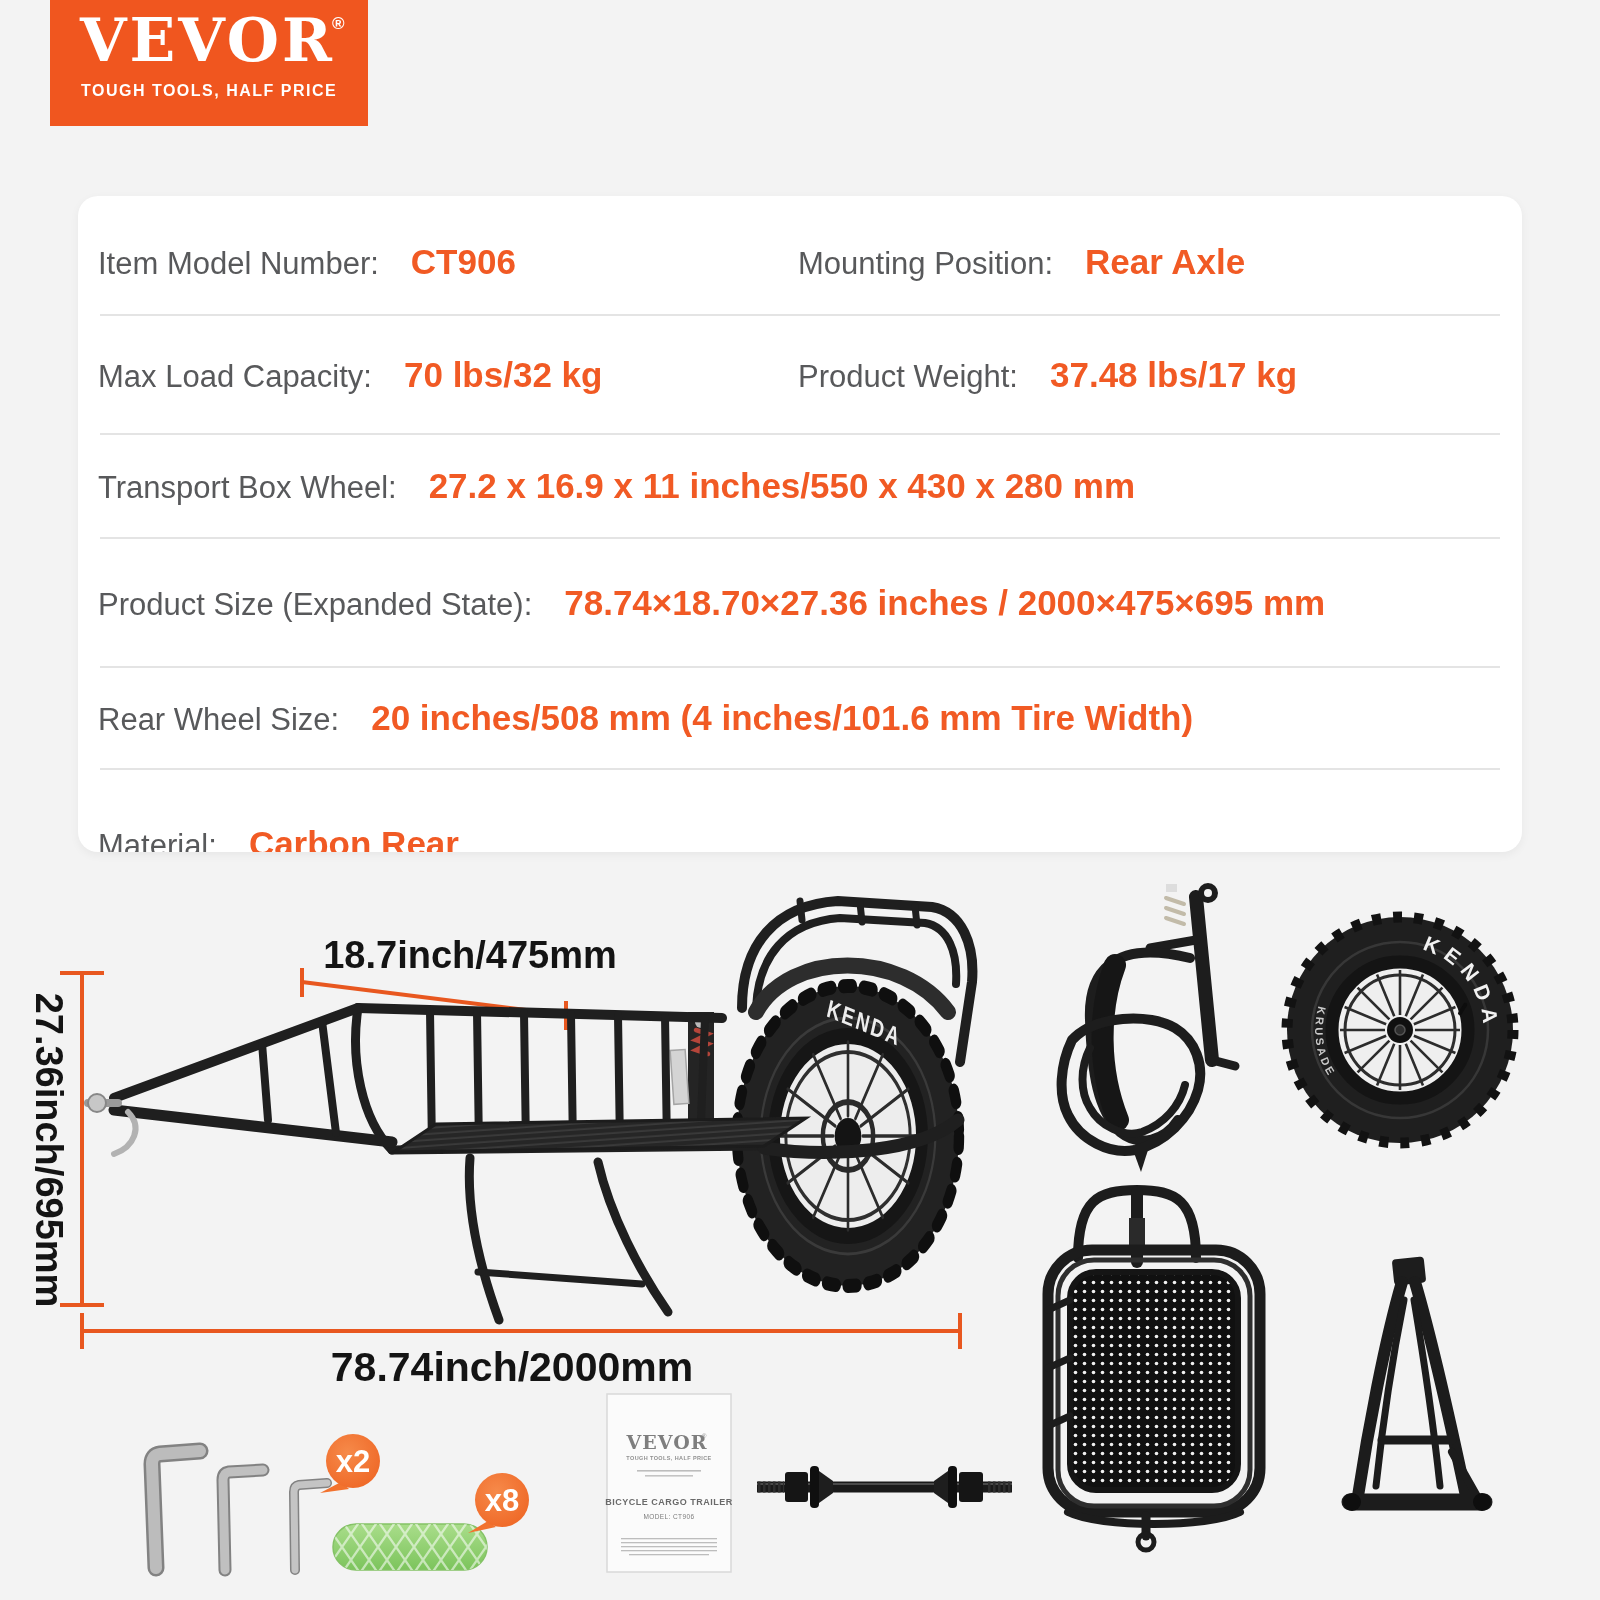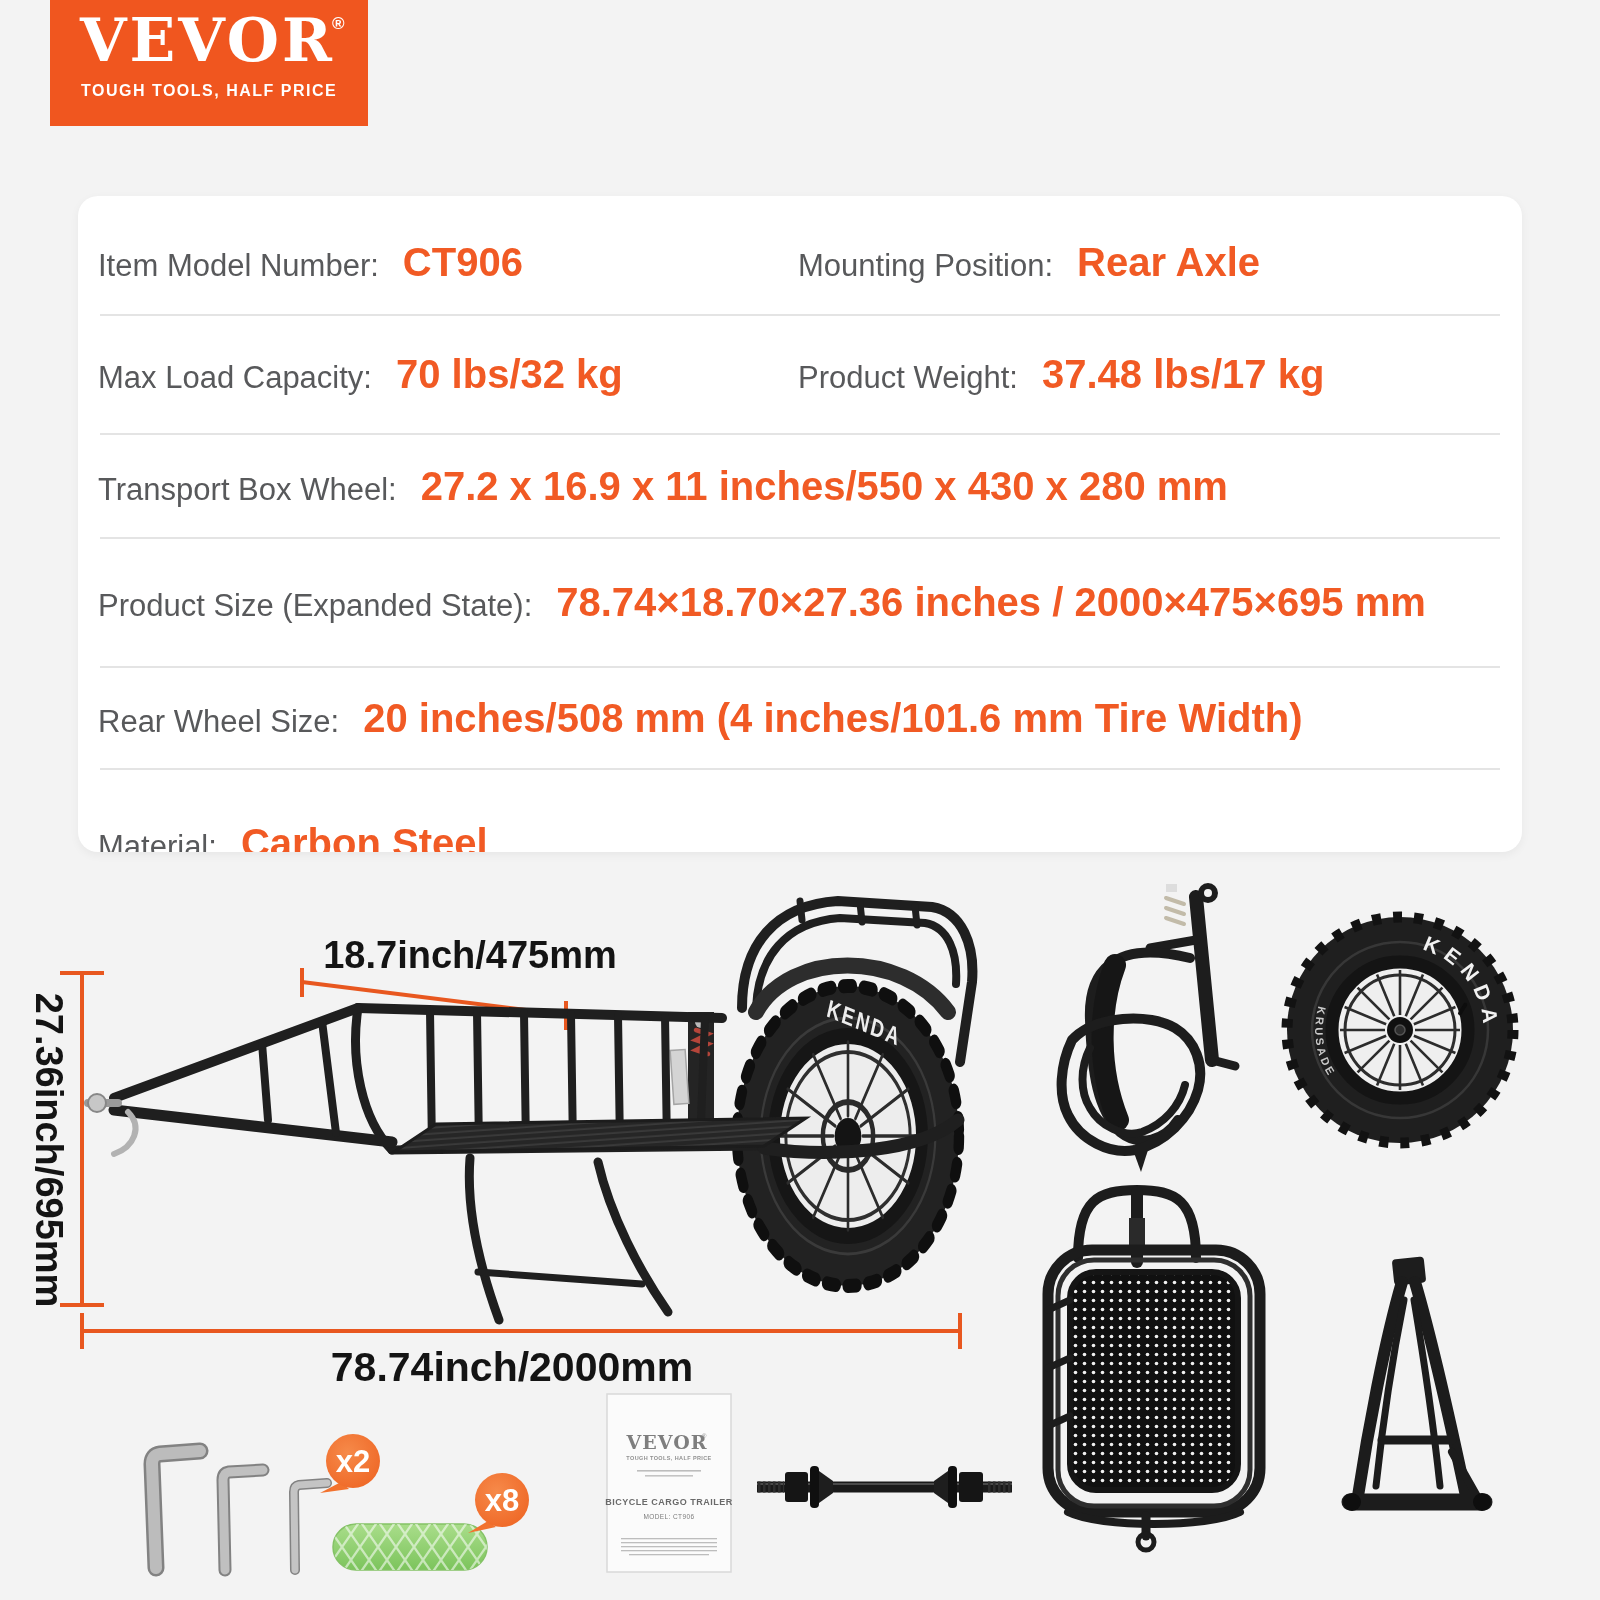--- a/index.html
+++ b/index.html
@@ -40,23 +40,23 @@
   }
   .row{box-sizing:border-box;padding:0 24px 0 20px;display:flex;align-items:center}
   .row.two{display:grid;grid-template-columns:700px 1fr;align-items:center}
   .r1{height:118px;padding-top:14px}
   .r2{height:117px}
   .r3{height:102px}
   .r4{height:127px}
   .r5{height:100px}
   .r6{height:147px}
   .divider{height:2px;background:#e4e4e4;margin:0 22px}
-  .pair{display:flex;align-items:baseline;gap:24px;white-space:nowrap}
+  .pair{display:flex;align-items:baseline;gap:32px;white-space:nowrap}
   .lbl{color:var(--label-gray);font-size:31px}
-  .val{color:var(--orange);font-size:40px;font-weight:bold}
+  .val{color:var(--orange);font-size:35px;font-weight:bold}
   
   svg.art{position:absolute;left:0;top:0}
   .dimtxt {font-family:"Liberation Sans",sans-serif;font-weight:bold;font-size:38px;fill:#141414}
   .dimtxt2{font-family:"Liberation Sans",sans-serif;font-weight:bold;font-size:41px;fill:#141414}
   .bubtxt {font-family:"Liberation Sans",sans-serif;font-weight:bold;font-size:31px;fill:#fff}
   .tirebrand{font-family:"Liberation Sans",sans-serif;font-weight:bold;font-size:25px;fill:#ededed;letter-spacing:3px}
   .kenda2{font-family:"Liberation Sans",sans-serif;font-weight:bold;font-size:21px;fill:#f2f2f2;letter-spacing:7px}
   .krus{font-family:"Liberation Sans",sans-serif;font-weight:bold;font-size:11px;fill:#c9c9c9;letter-spacing:3px}
   .man-brand{font-family:"DejaVu Serif",serif;font-weight:bold;font-size:19px;fill:#7e7e7e;letter-spacing:1px}
   .man-reg{font-family:"Liberation Sans",sans-serif;font-size:6px;fill:#8a8a8a}
@@ -113,21 +113,21 @@
   <div class="row r5">
     <div class="pair">
       <span class="lbl">Rear Wheel Size:</span>
       <span class="val">20 inches/508 mm (4 inches/101.6 mm Tire Width)</span>
     </div>
   </div>
   <div class="divider"></div>
   <div class="row r6">
     <div class="pair">
       <span class="lbl">Material:</span>
-      <span class="val">Carbon Steel</span>
+      <span class="val">Carbon Rear</span>
     </div>
   </div>
 </div>
 
 <svg class="art" width="1600" height="1600" viewBox="0 0 1600 1600">
   <defs>
     <pattern id="meshP" width="9" height="9" patternUnits="userSpaceOnUse">
       <rect width="9" height="9" fill="#101010"></rect>
       <circle cx="4.5" cy="4.5" r="1.8" fill="#f0f0f0"></circle>
     </pattern>

